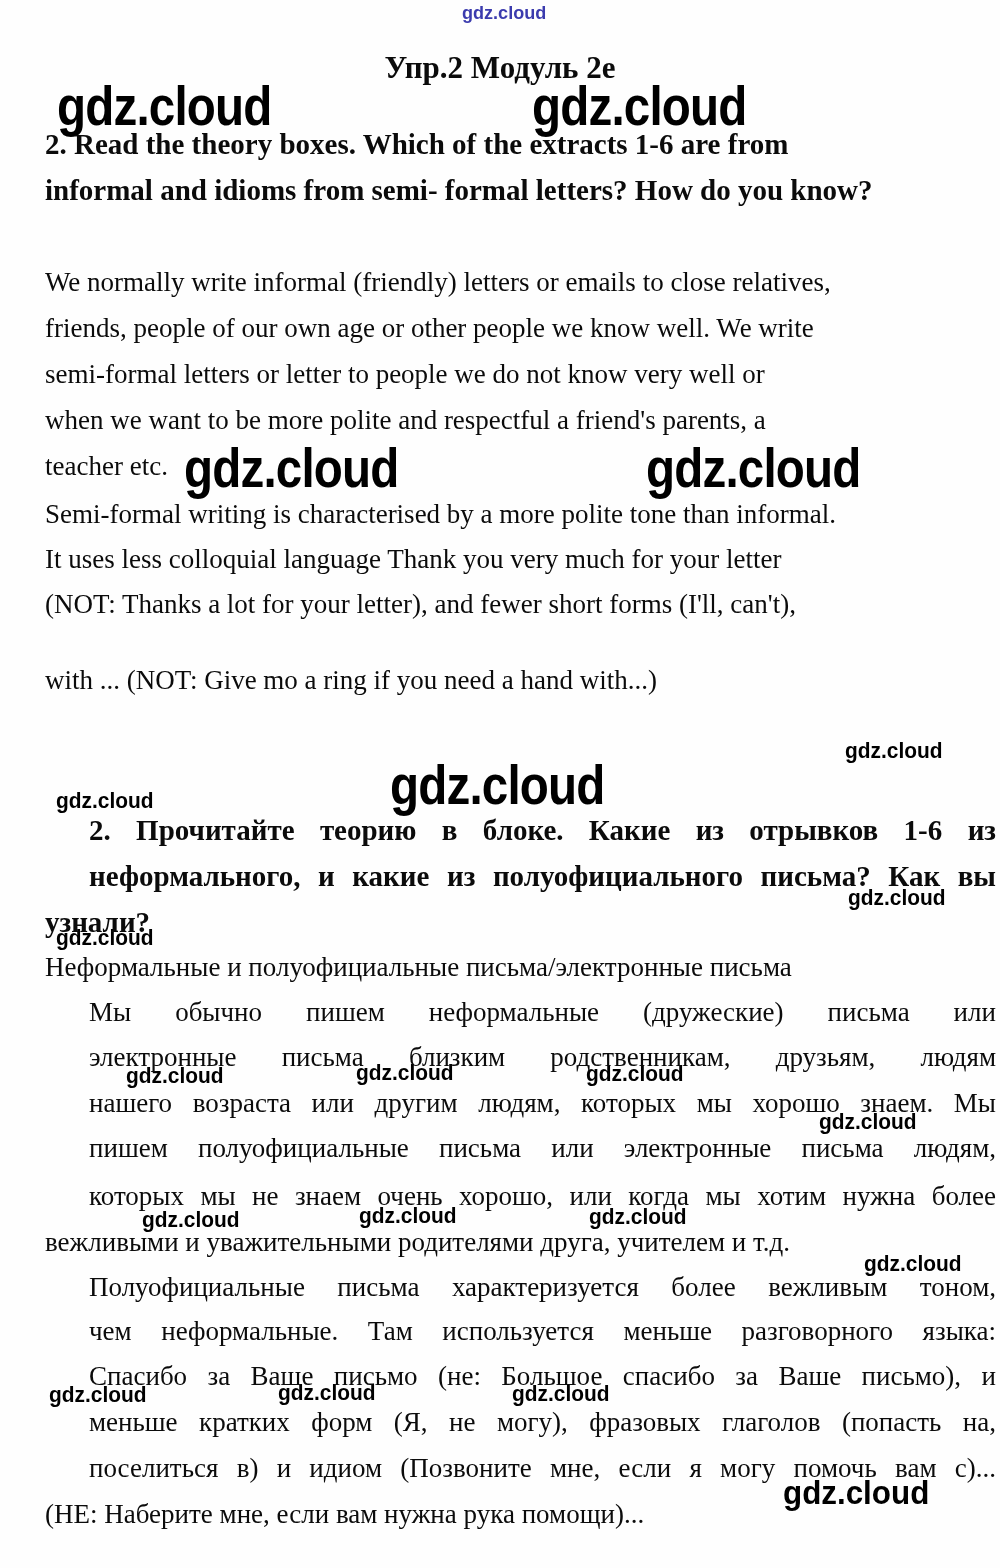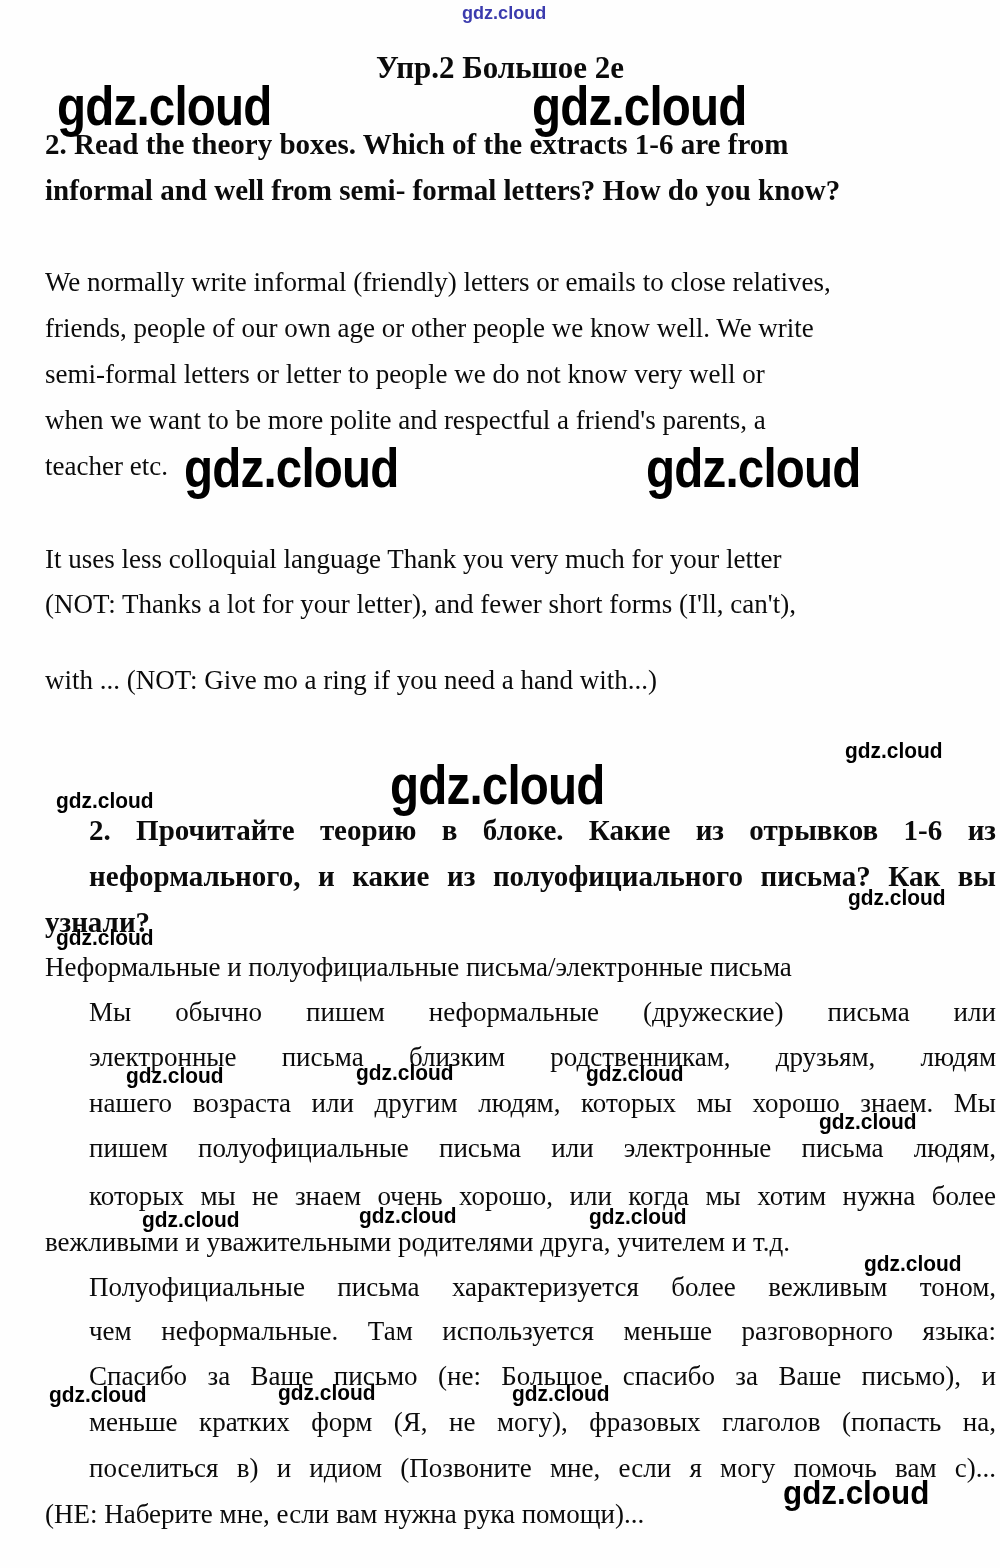--- a/index.html
+++ b/index.html
@@ -71,32 +71,33 @@
   <div class="wm wm-sm" style="left:819px; top:1111px;">gdz.cloud</div>
   <div class="wm wm-sm" style="left:142px; top:1209px;">gdz.cloud</div>
   <div class="wm wm-sm" style="left:359px; top:1205px;">gdz.cloud</div>
   <div class="wm wm-sm" style="left:589px; top:1206px;">gdz.cloud</div>
   <div class="wm wm-sm" style="left:864px; top:1253px;">gdz.cloud</div>
   <div class="wm wm-sm" style="left:49px;  top:1384px;">gdz.cloud</div>
   <div class="wm wm-sm" style="left:278px; top:1382px;">gdz.cloud</div>
   <div class="wm wm-sm" style="left:512px; top:1383px;">gdz.cloud</div>
   <div class="wm wm-md" style="left:783px; top:1476px;">gdz.cloud</div>
 
-  <div class="title" style="top:50px;">Упр.2 Большое 2e</div>
+  <div class="title" style="top:50px;">Упр.2 Модуль 2e</div>
 
   <div class="ln bold hd" style="top:126px;">2. Read the theory boxes. Which of the extracts 1-6 are from</div>
-  <div class="ln bold hd" style="top:172px;">informal and well from semi- formal letters? How do you know?</div>
+  <div class="ln bold hd" style="top:172px;">informal and idioms from semi- formal letters? How do you know?</div>
 
 
   <div class="ln" style="top:266px;">We normally write informal (friendly) letters or emails to close relatives,</div>
   <div class="ln" style="top:312px;">friends, people of our own age or other people we know well. We write</div>
   <div class="ln" style="top:358px;">semi-formal letters or letter to people we do not know very well or</div>
   <div class="ln" style="top:404px;">when we want to be more polite and respectful a friend's parents, a</div>
   <div class="ln" style="top:450px;">teacher etc.</div>
 
+  <div class="ln" style="top:498px;">Semi-formal writing is characterised by a more polite tone than informal.</div>
   <div class="ln" style="top:543px;">It uses less colloquial language Thank you very much for your letter</div>
   <div class="ln" style="top:588px;">(NOT: Thanks a lot for your letter), and fewer short forms (I'll, can't),</div>
   <div class="ln" style="top:664px;">with ... (NOT: Give mo a ring if you need a hand with...)</div>
 
   <div class="ln bold hd just" style="top:812px;">2. Прочитайте теорию в блоке. Какие из отрывков 1-6 из</div>
   <div class="ln bold hd just" style="top:858px;">неформального, и какие из полуофициального письма? Как вы</div>
   <div class="ln bold hd" style="top:904px;">узнали?</div>
 
   <div class="ln" style="top:951px;">Неформальные и полуофициальные письма/электронные письма</div>
 

